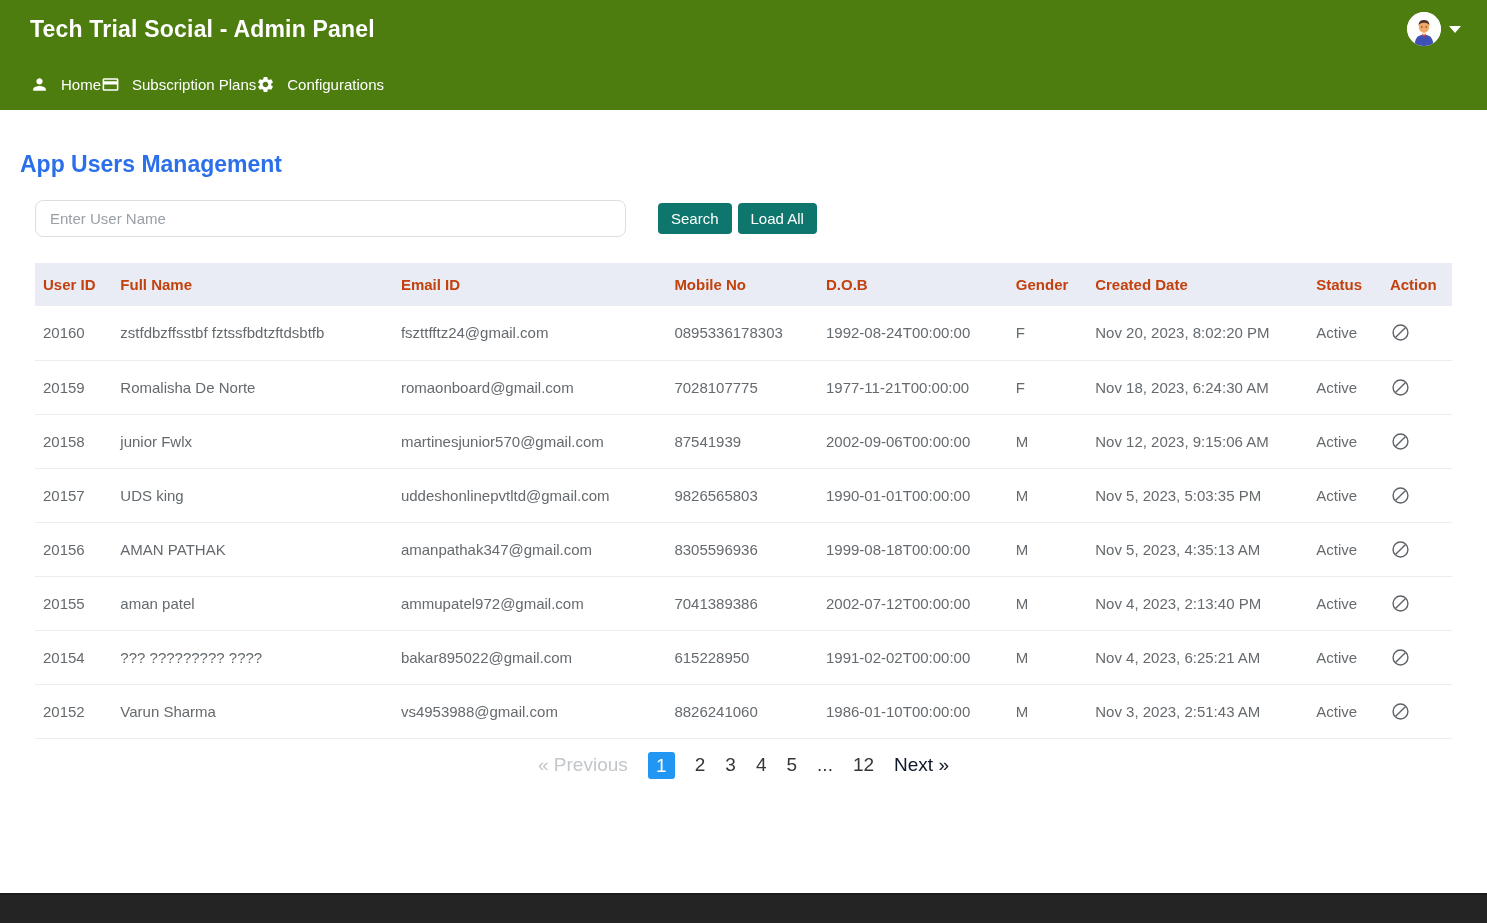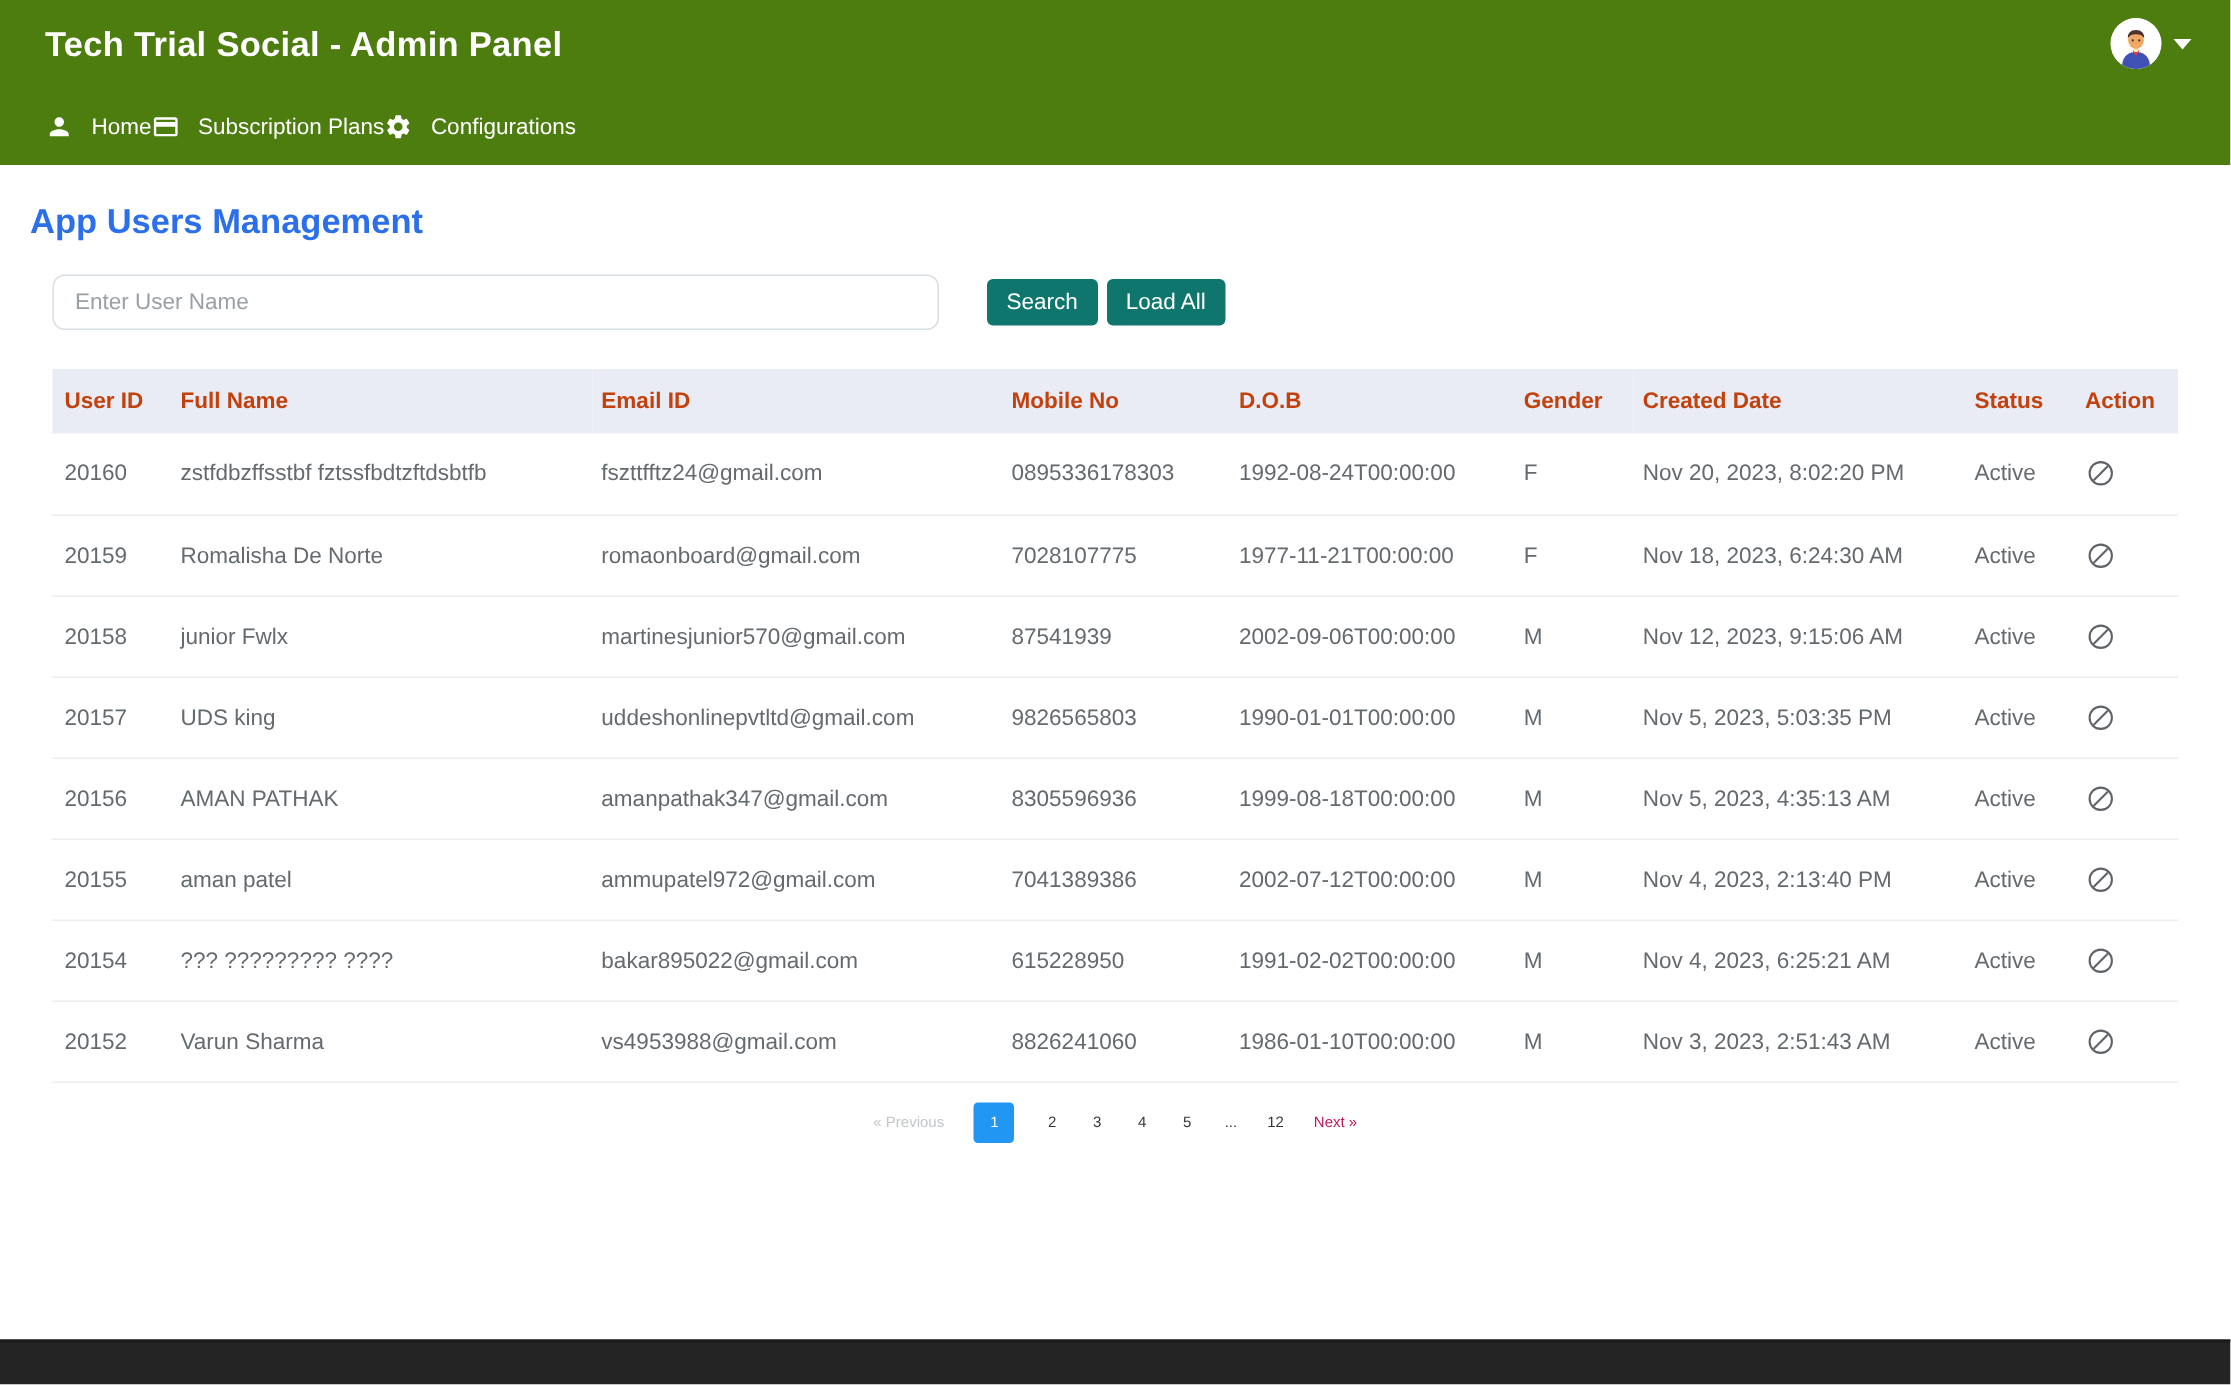--- a/index.html
+++ b/index.html
@@ -32,21 +32,21 @@
   .navrow {
     height: 52px;
     display: flex; align-items: center; 
     padding: 0 30px;
   }
   .nav-item { display: flex; align-items: center; gap: 12px; cursor: pointer; }
   .nav-item svg { width: 19px; height: 19px; fill: #ffffff; }
   .nav-label { font-size: 15px; font-weight: 500; color: #ffffff; }
 
   
-  .main { flex: 1 1 auto; padding-top: 24px; }
+  .main { flex: 1 1 auto; padding-top: 41px; }
   .page-title {
     color: #2b6fea; font-size: 23px; font-weight: bold;
     margin: 0 0 22px 20px;
   }
   .search-row {
     display: flex; align-items: center;
     margin: 0 35px 26px 35px; gap: 6px;
   }
   .search-input {
     width: 591px; height: 37px;
@@ -82,30 +82,30 @@
   }
   table.users tbody td:first-child { padding-left: 8px; }
   .ban-icon { width: 21px; height: 21px; display: block; cursor: pointer; }
   .ban-icon circle { fill: none; stroke: #5f6368; stroke-width: 1.6; }
   .ban-icon line { stroke: #5f6368; stroke-width: 1.6; }
 
   
   .pagination {
     margin-top: 13px;
     display: flex; align-items: center; justify-content: center;
-    gap: 20px; font-size: 10px;
+    gap: 20px; font-size: 19px;
   }
   .page-prev { color: #c3c6c9; cursor: default; }
   .page-num { color: #33373b; cursor: pointer; min-width: 10px; text-align: center; }
   .page-num.active {
     background: #2196f3; color: #fff;
     width: 27px; height: 27px; line-height: 27px;
     border-radius: 3px; text-align: center;
   }
-  .page-next { color: #be185d; cursor: pointer; }
+  .page-next { color: #0f172a; cursor: pointer; }
   .page-ellipsis { color: #33373b; cursor: default; }
 
   
   .app-footer {
     flex: 0 0 auto; height: 30px;
     background: #242424; border-top: 2px solid #1b1b1b;
   }
 </style>
 </head>
 <body>

